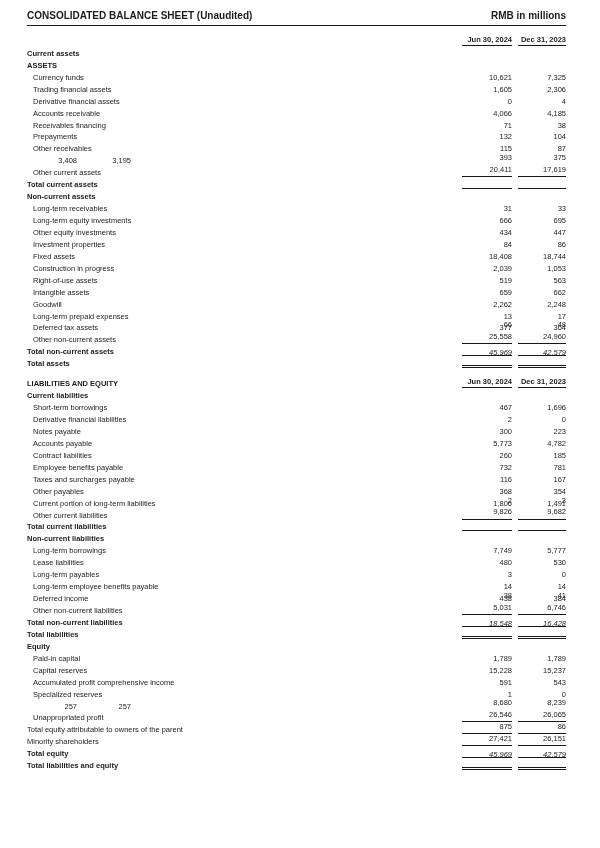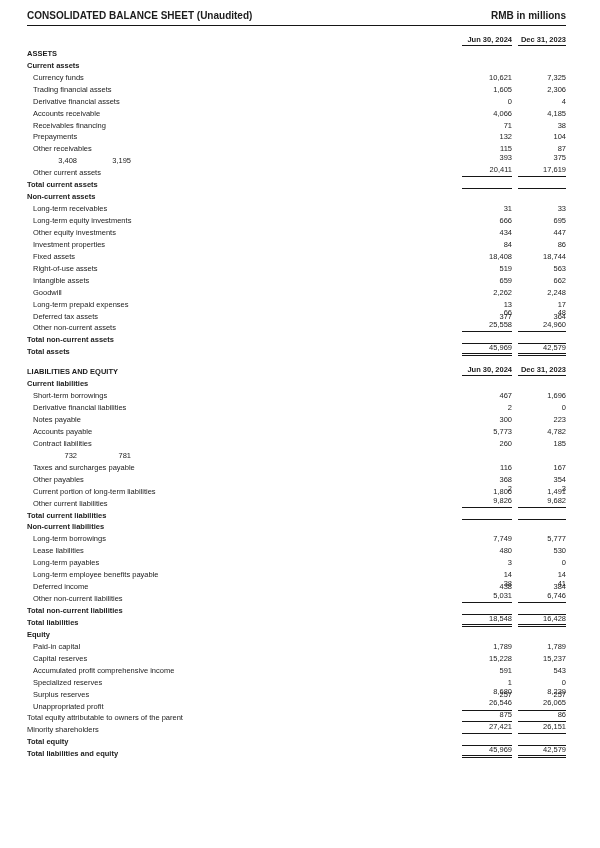--- a/index.html
+++ b/index.html
@@ -21,44 +21,44 @@
   .row { display:flex; align-items:flex-end; height:11.95px; font-size:7.5px; line-height:9px; }
   .row .label { flex:1; white-space:nowrap; overflow:hidden; }
   .row .v { width:50px; text-align:right; white-space:nowrap; }
   .row .v2 { width:48px; margin-left:6px; }
 
   .t-item .label { padding-left:6px; }
   .t-heading .label, .t-total .label, .t-colheader .label { font-weight:bold; }
   .t-colheader .v { font-weight:bold; border-bottom:1.4px solid #161616; padding-bottom:1px; }
 
   .rule-single .v { border-bottom:1.4px solid #161616; padding-bottom:14px; }
-  .rule-double .v { border-bottom:3px double #161616; padding-bottom:1px; }
+  .rule-double .v { border-bottom:3px double #161616; padding-bottom:8px;font-style:italic; }
   .gap { margin-top:8px; }
 </style>
 </head>
 <body>
 
 <div class="page">
   <div class="title-row">
     <span class="title">CONSOLIDATED BALANCE SHEET (Unaudited)</span>
     <span class="unit">RMB in millions</span>
   </div>
   <div id="table">
       <div class="row t-colheader gap">
         <span class="label"></span>
         <span class="v v1">Jun 30, 2024</span>
         <span class="v v2">Dec 31, 2023</span>
       </div>
       <div class="row t-heading">
+        <span class="label">Current assets</span>
+        <span class="v v1"></span>
+        <span class="v v2"></span>
+      </div>
+      <div class="row t-heading">
         <span class="label">ASSETS</span>
-        <span class="v v1"></span>
-        <span class="v v2"></span>
-      </div>
-      <div class="row t-heading">
-        <span class="label">Current assets</span>
         <span class="v v1"></span>
         <span class="v v2"></span>
       </div>
       <div class="row t-item">
         <span class="label">Currency funds</span>
         <span class="v v1">10,621</span>
         <span class="v v2">7,325</span>
       </div>
       <div class="row t-item">
         <span class="label">Trading financial assets</span>
@@ -126,20 +126,25 @@
       </div>
       <div class="row t-item">
         <span class="label">Investment properties</span>
         <span class="v v1">84</span>
         <span class="v v2">86</span>
       </div>
       <div class="row t-item">
         <span class="label">Fixed assets</span>
         <span class="v v1">18,408</span>
         <span class="v v2">18,744</span>
+      </div>
+      <div class="row t-item">
+        <span class="label">Construction in progress</span>
+        <span class="v v1">2,039</span>
+        <span class="v v2">1,053</span>
       </div>
       <div class="row t-item">
         <span class="label">Right-of-use assets</span>
         <span class="v v1">519</span>
         <span class="v v2">563</span>
       </div>
       <div class="row t-item">
         <span class="label">Intangible assets</span>
         <span class="v v1">659</span>
         <span class="v v2">662</span>
@@ -203,20 +208,21 @@
         <span class="label">Accounts payable</span>
         <span class="v v1">5,773</span>
         <span class="v v2">4,782</span>
       </div>
       <div class="row t-item">
         <span class="label">Contract liabilities</span>
         <span class="v v1">260</span>
         <span class="v v2">185</span>
       </div>
       <div class="row t-item">
+        <span class="label">Employee benefits payable</span>
         <span class="v v1">732</span>
         <span class="v v2">781</span>
       </div>
       <div class="row t-item">
         <span class="label">Taxes and surcharges payable</span>
         <span class="v v1">116</span>
         <span class="v v2">167</span>
       </div>
       <div class="row t-item">
         <span class="label">Other payables</span>
@@ -302,21 +308,20 @@
         <span class="label">Accumulated profit comprehensive income</span>
         <span class="v v1">591</span>
         <span class="v v2">543</span>
       </div>
       <div class="row t-item">
         <span class="label">Specialized reserves</span>
         <span class="v v1">1</span>
         <span class="v v2">0</span>
       </div>
       <div class="row t-item">
-        <span class="label">Surplus reserves</span>
         <span class="v v1">257</span>
         <span class="v v2">257</span>
       </div>
       <div class="row t-item rule-single">
         <span class="label">Unappropriated profit</span>
         <span class="v v1">8,680</span>
         <span class="v v2">8,239</span>
       </div>
       <div class="row t-flat rule-single">
         <span class="label">Total equity attributable to owners of the parent</span>

